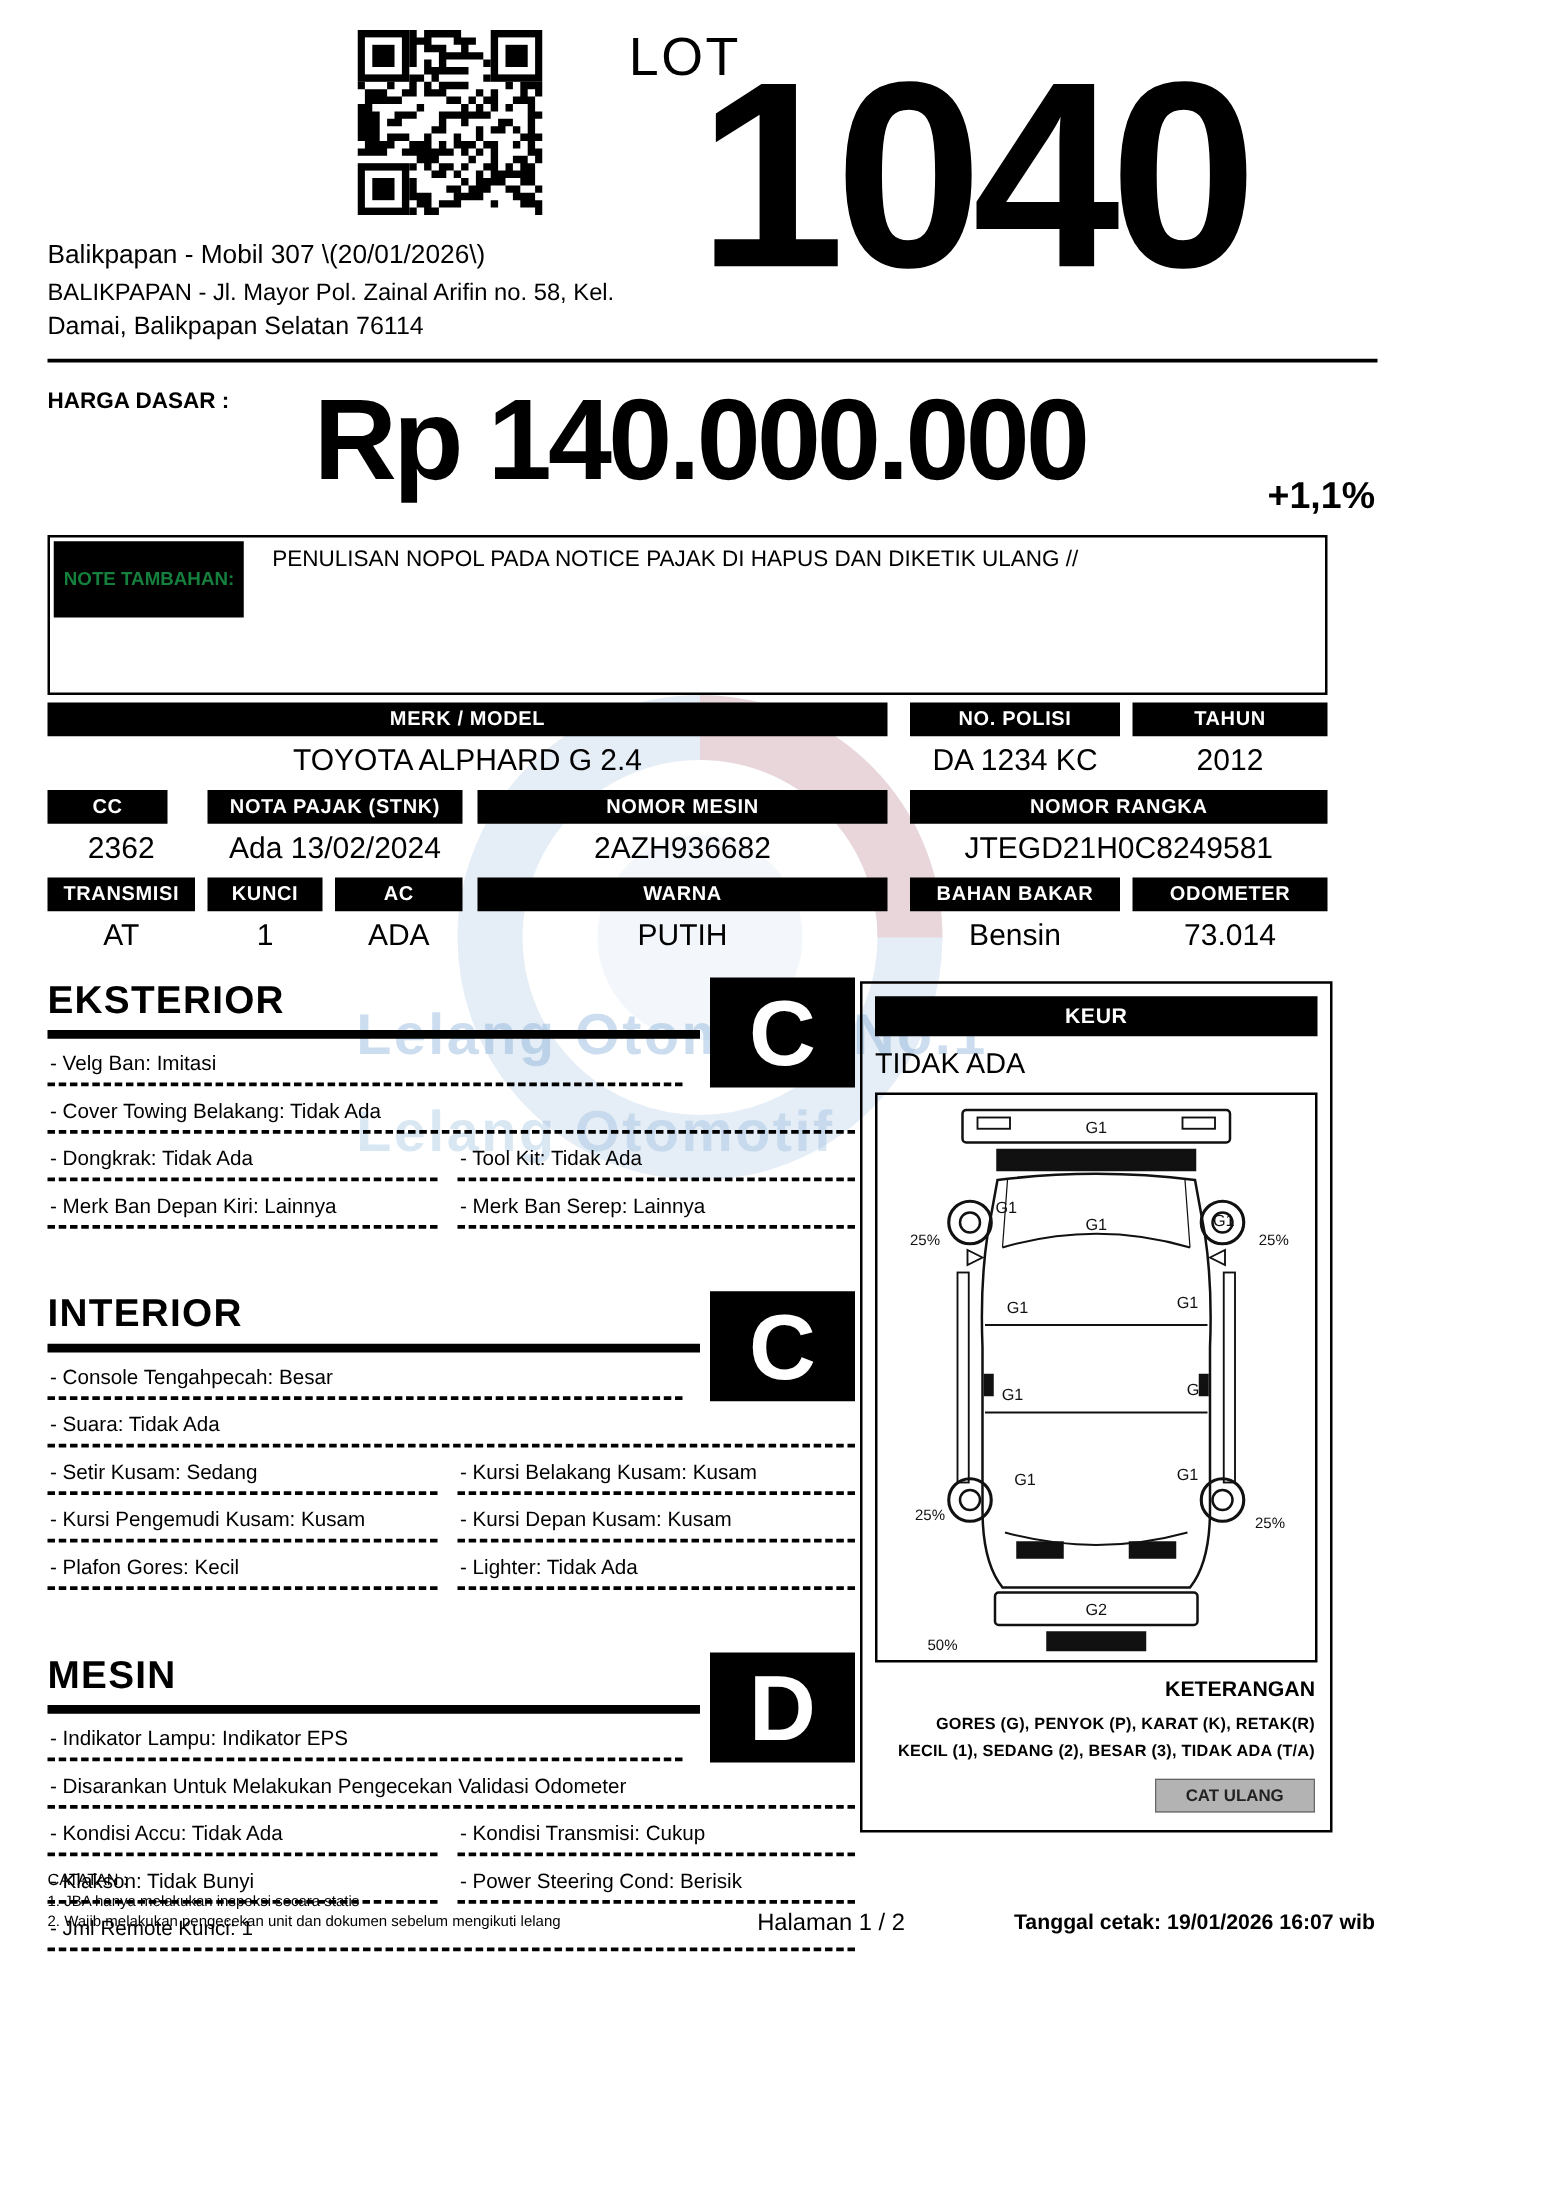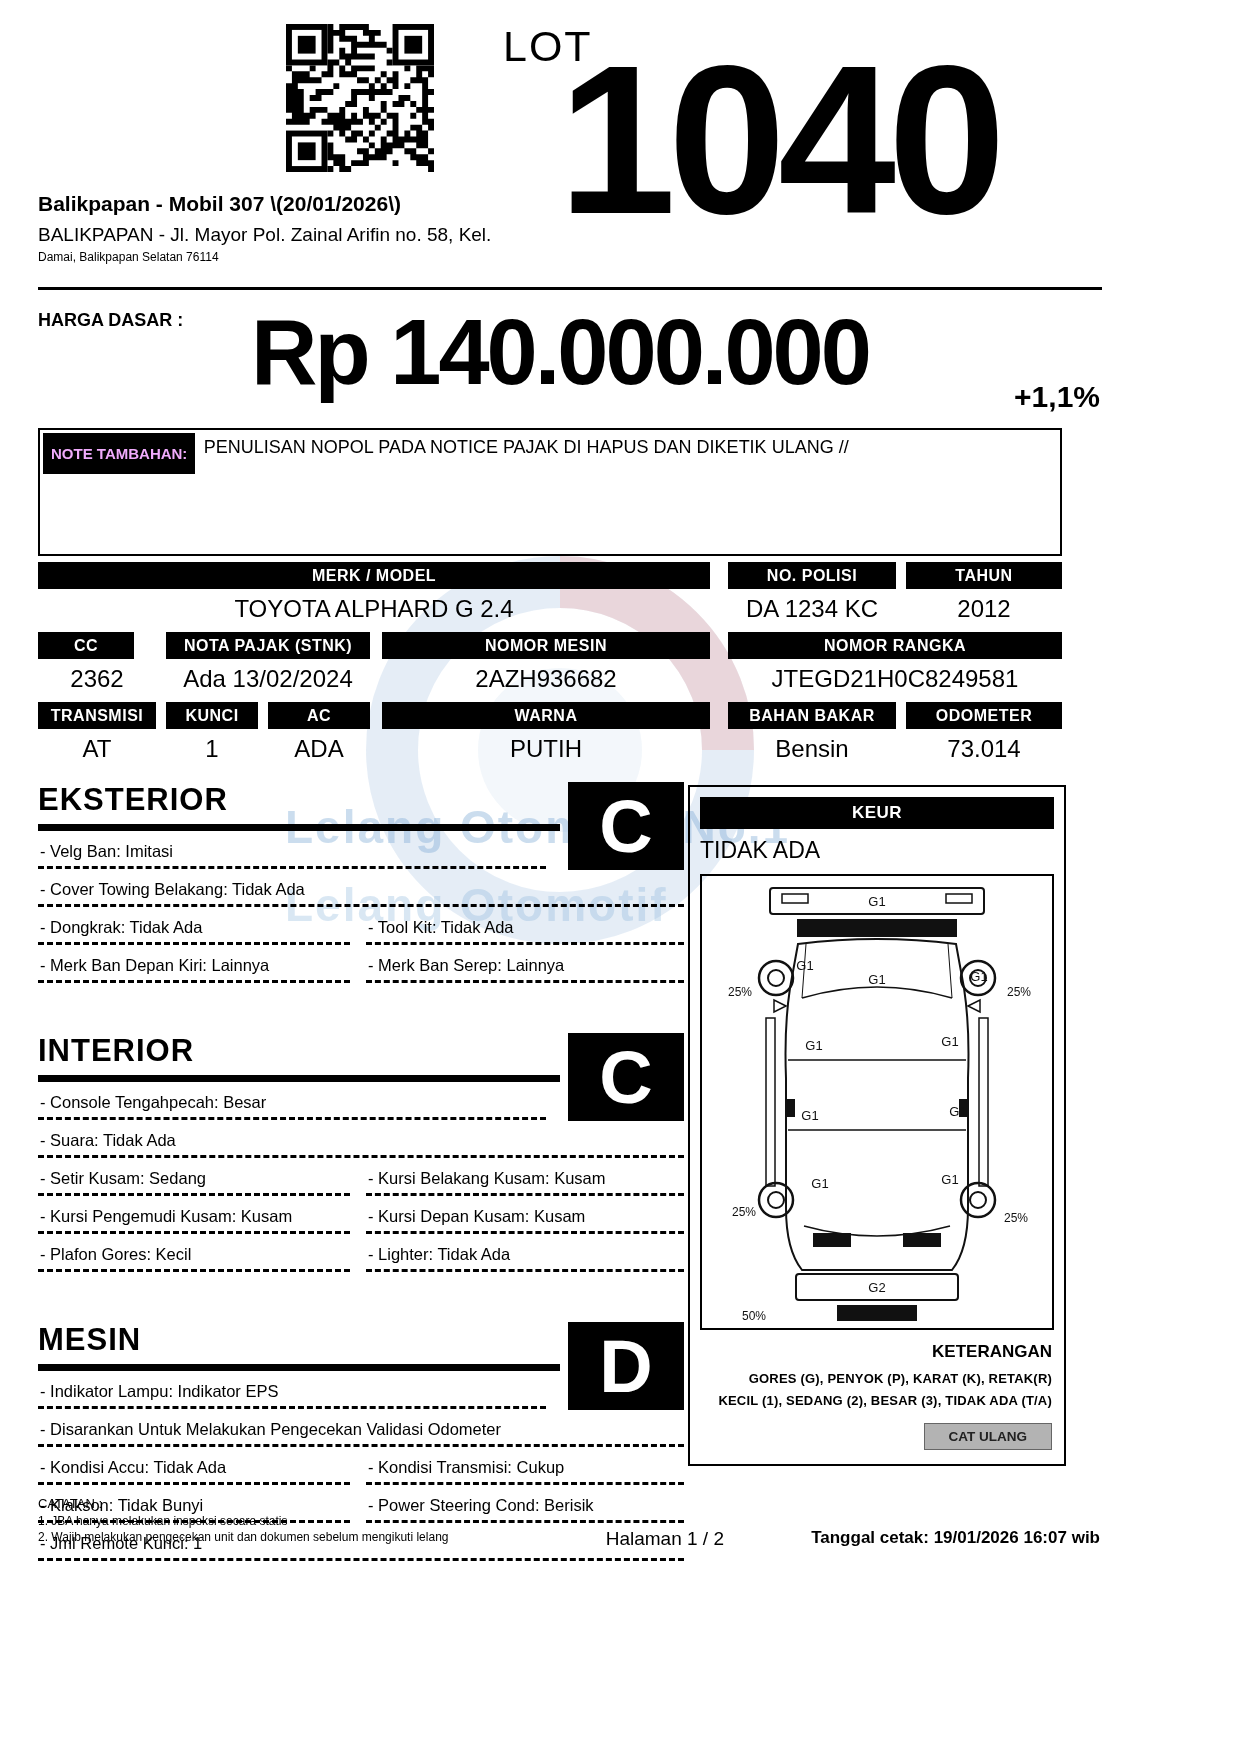--- a/index.html
+++ b/index.html
@@ -10,34 +10,34 @@
   .wm-ring{position:absolute;left:330px;top:520px;width:460px;height:460px;opacity:.55;}
   .wm-text1{position:absolute;left:285px;top:800px;font-size:46px;font-weight:bold;
             color:rgba(130,175,215,.42);letter-spacing:2px;white-space:nowrap;}
   .wm-text2{position:absolute;left:285px;top:878px;font-size:46px;font-weight:bold;
             color:rgba(130,175,215,.30);letter-spacing:2px;white-space:nowrap;}
   
   .qr{position:absolute;left:286px;top:24px;width:148px;height:148px;}
   .lot-label{position:absolute;left:503px;top:22px;font-size:43px;font-weight:normal;letter-spacing:2px;}
   .lot-number{position:absolute;left:498px;top:34px;width:560px;font-size:212px;font-weight:bold;
               line-height:1;letter-spacing:-8px;text-align:center;}
-  .doc-title{position:absolute;left:38px;top:192px;font-size:21px;font-weight:bold;}
+  .doc-title{position:absolute;left:38px;top:192px;font-size:21px;}
   .addr1{position:absolute;left:38px;top:224px;font-size:19px;}
-  .addr2{position:absolute;left:38px;top:250px;font-size:12px;}
+  .addr2{position:absolute;left:38px;top:250px;font-size:20px;}
   .rule{position:absolute;left:38px;top:287px;width:1064px;height:3px;background:#000;}
   
   .price-label{position:absolute;left:38px;top:310px;font-size:18px;font-weight:bold;}
   .price-value{position:absolute;left:140px;top:300px;width:840px;text-align:center;
                font-size:92px;font-weight:bold;letter-spacing:-3px;white-space:nowrap;}
   .price-change{position:absolute;left:950px;top:380px;width:150px;text-align:right;
                 font-size:30px;font-weight:bold;}
   
   .note-box{position:absolute;left:38px;top:428px;width:1020px;height:124px;border:2px solid #000;}
-  .note-label{display:inline-block;background:#000;color:#f0abfc;font-weight:bold;font-size:15px;
-              padding:12px 8px;margin:3px 0 0 3px;vertical-align:top;}
+  .note-label{display:inline-block;background:#000;color:#15803d;font-weight:bold;font-size:15px;
+              padding:22px 8px;margin:3px 14px 0 3px;vertical-align:top;}
   .note-text{display:inline-block;font-size:18px;padding:7px 4px 0 4px;max-width:830px;vertical-align:top;}
   
   .spec{position:absolute;left:38px;top:562px;width:1024px;height:212px;}
   .th{position:absolute;height:27px;background:#000;color:#fff;font-weight:bold;font-size:16px;
       text-align:center;line-height:27px;letter-spacing:.5px;}
   .tv{position:absolute;height:32px;font-size:24px;text-align:center;line-height:32px;white-space:nowrap;}
   
   .left-col{position:absolute;left:38px;top:782px;width:646px;}
   .sec{position:relative;margin-bottom:50px;}
   .sec-title{font-size:31px;font-weight:bold;padding-bottom:6px;border-bottom:7px solid #000;

